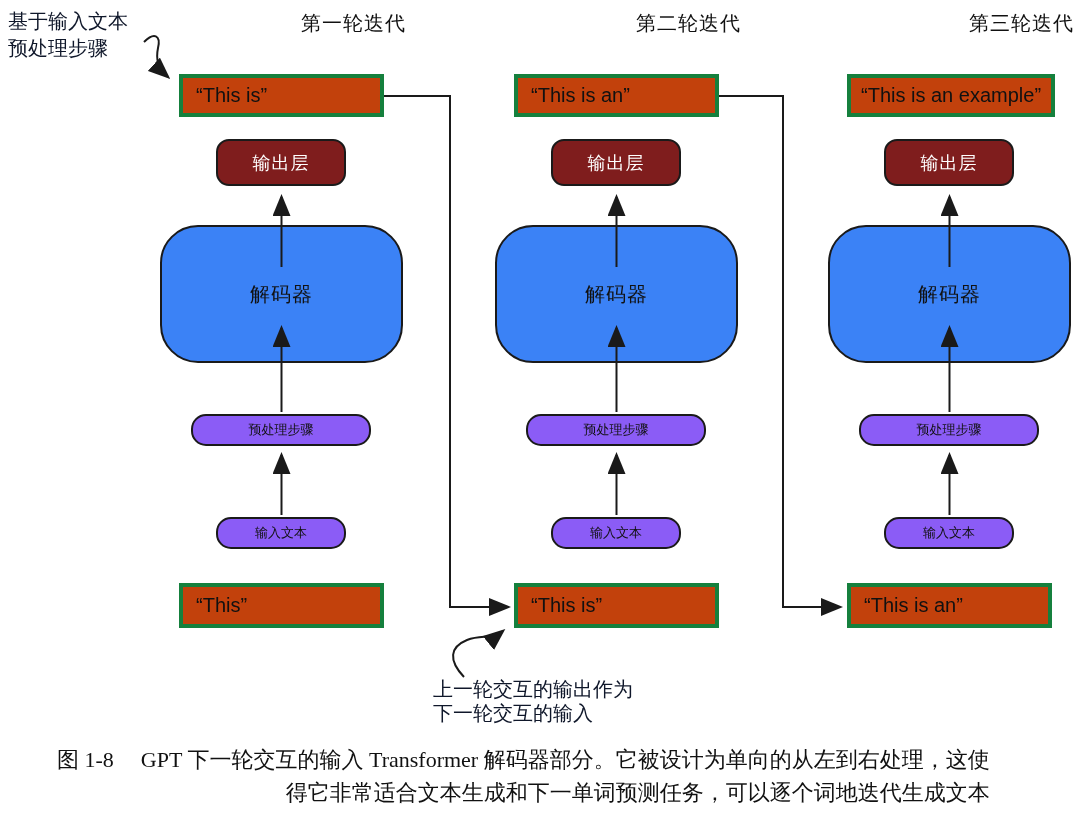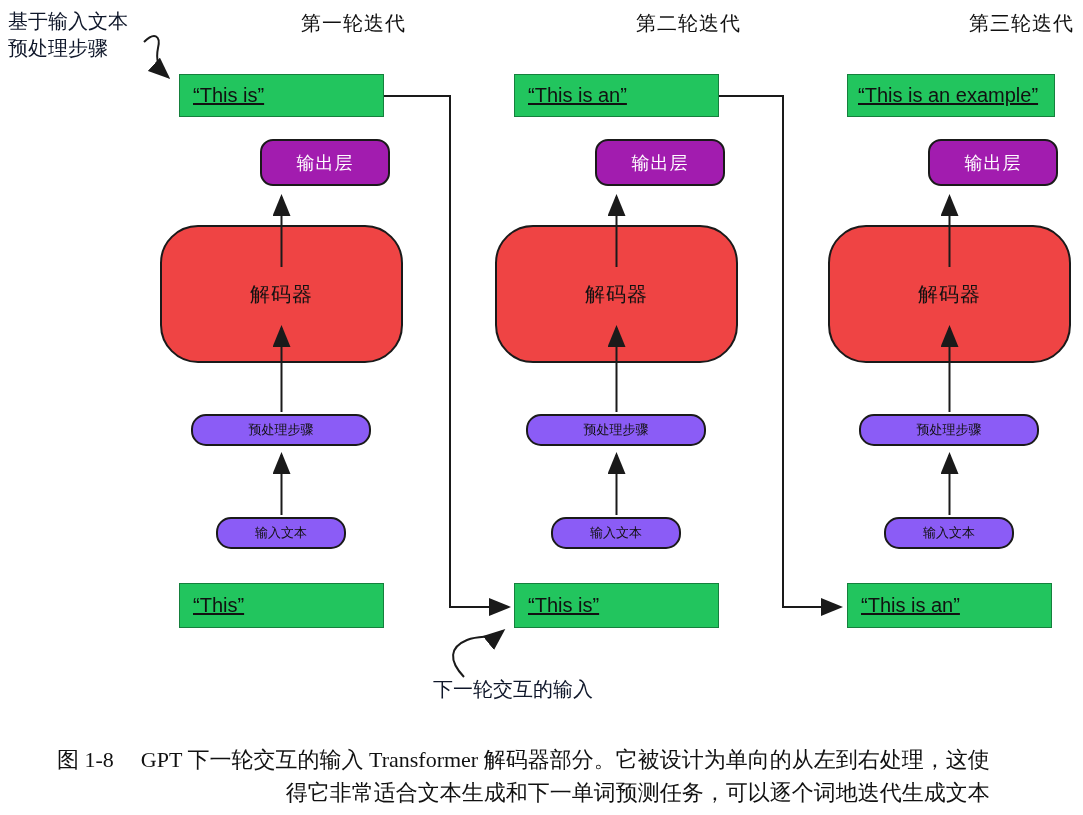--- a/index.html
+++ b/index.html
@@ -10,35 +10,35 @@
   }
   
   .column{position:absolute;top:0;width:250px;height:660px;}
   .col-0{left:156px}.col-1{left:491px}.col-2{left:824px}
   .col-title{
     position:absolute;top:10px;left:0;width:100%;text-align:right;
     font-size:20px;letter-spacing:1px;
   }
   .textbox{
     position:absolute;left:23px;width:205px;height:43px;
-    border:1px solid #15803d;background:#22c55e;box-sizing:border-box;
-    display:flex;align-items:center;padding-left:13px;font-size:20px;text-decoration:underline;
+    border:4px solid #15803d;background:#c2410c;box-sizing:border-box;
+    display:flex;align-items:center;padding-left:13px;font-size:20px;
   }
   .outbox{top:74px;}
   .bottombox{top:583px;height:45px;}
   .col-2 .outbox{width:208px;padding-left:10px;}
   .output-layer{
     position:absolute;top:139px;left:60px;width:130px;height:47px;
-    background:#a21caf;border:2px solid #1a1a1a;border-radius:13px;
+    background:#7f1d1d;border:2px solid #1a1a1a;border-radius:13px;
     box-sizing:border-box;color:#fff;font-size:18px;letter-spacing:1px;
-    display:flex;align-items:center;justify-content:center;margin-left:44px;
+    display:flex;align-items:center;justify-content:center;
   }
   .decoder{
     position:absolute;top:225px;left:4px;width:243px;height:138px;
-    background:#ef4444;border:2px solid #1a1a1a;border-radius:38px;
+    background:#3b82f6;border:2px solid #1a1a1a;border-radius:38px;
     box-sizing:border-box;font-size:20px;letter-spacing:1px;
     display:flex;align-items:center;justify-content:center;
   }
   .pill{
     position:absolute;background:#8b5cf6;border:2px solid #1a1a1a;
     border-radius:15px;box-sizing:border-box;font-size:13px;
     display:flex;align-items:center;justify-content:center;
   }
   .preprocess{top:414px;left:35px;width:180px;height:32px;}
   .inputtext{top:517px;left:60px;width:130px;height:32px;}
@@ -102,20 +102,21 @@
     <div class="output-layer">输出层</div>
     <div class="decoder">解码器</div>
     <div class="pill preprocess">预处理步骤</div>
     <div class="pill inputtext">输入文本</div>
     <div class="textbox bottombox">
       <span>“This is an”</span>
     </div>
   </div>
 
   <div class="ann ann-bottom">
+    <div>上一轮交互的输出作为</div>
     <div>下一轮交互的输入</div>
   </div>
 
   <svg class="overlay" width="1083" height="815" viewBox="0 0 1083 815">
     <defs>
       <marker id="ah" markerWidth="11" markerHeight="9" refX="9.5" refY="4.5" orient="auto">
         <path d="M0,0 L11,4.5 L0,9 z" fill="#1a1a1a"></path>
       </marker>
     </defs>
 

